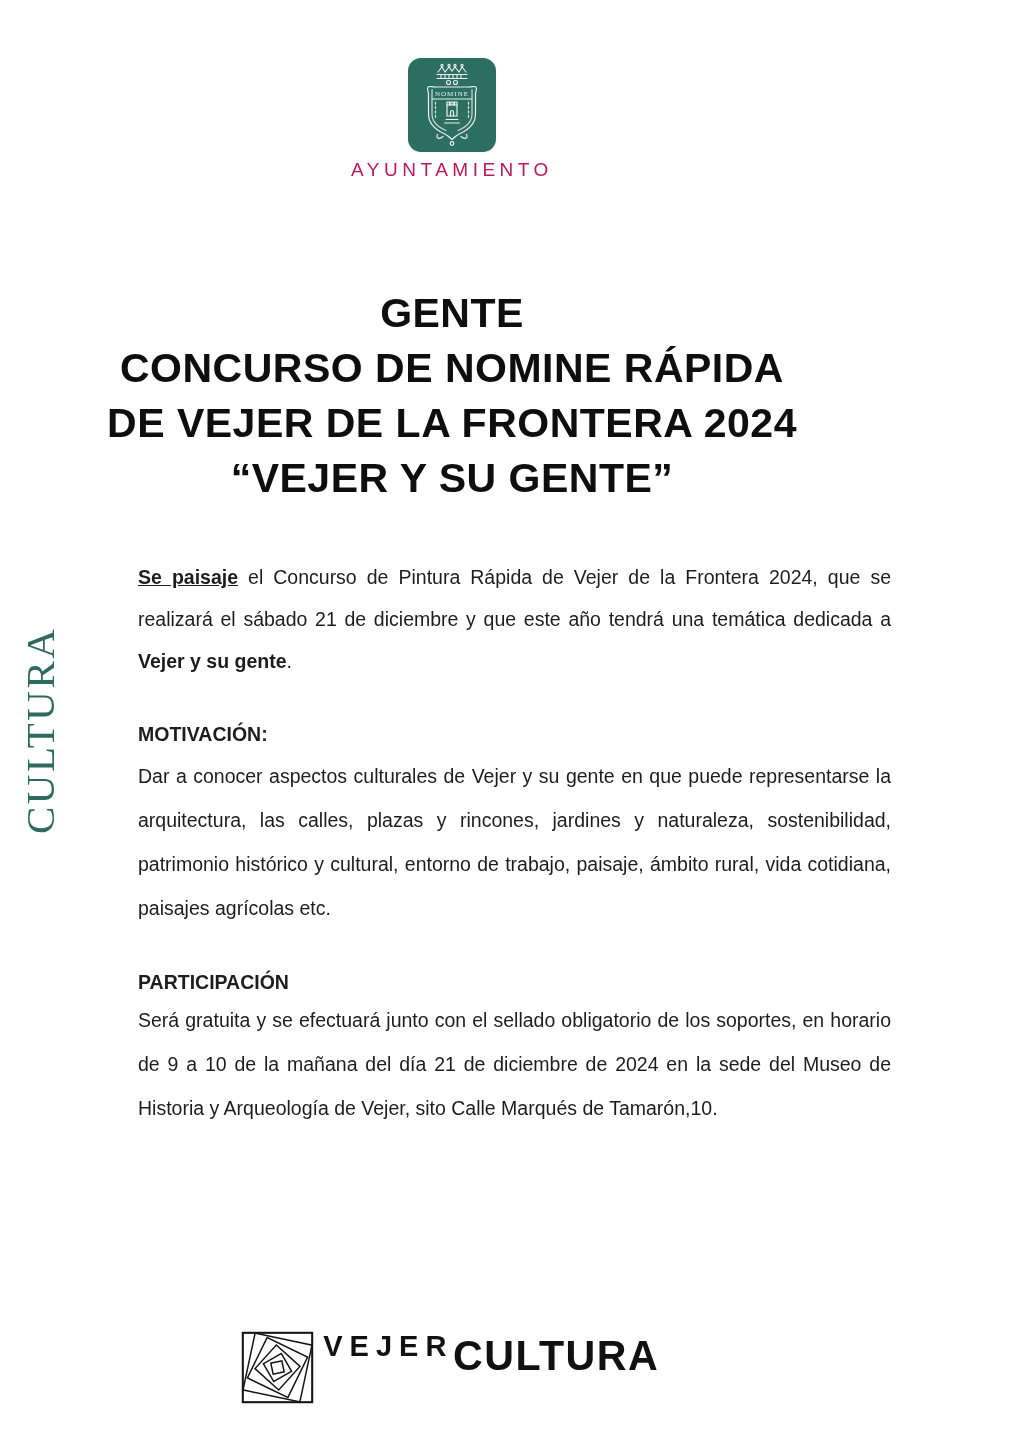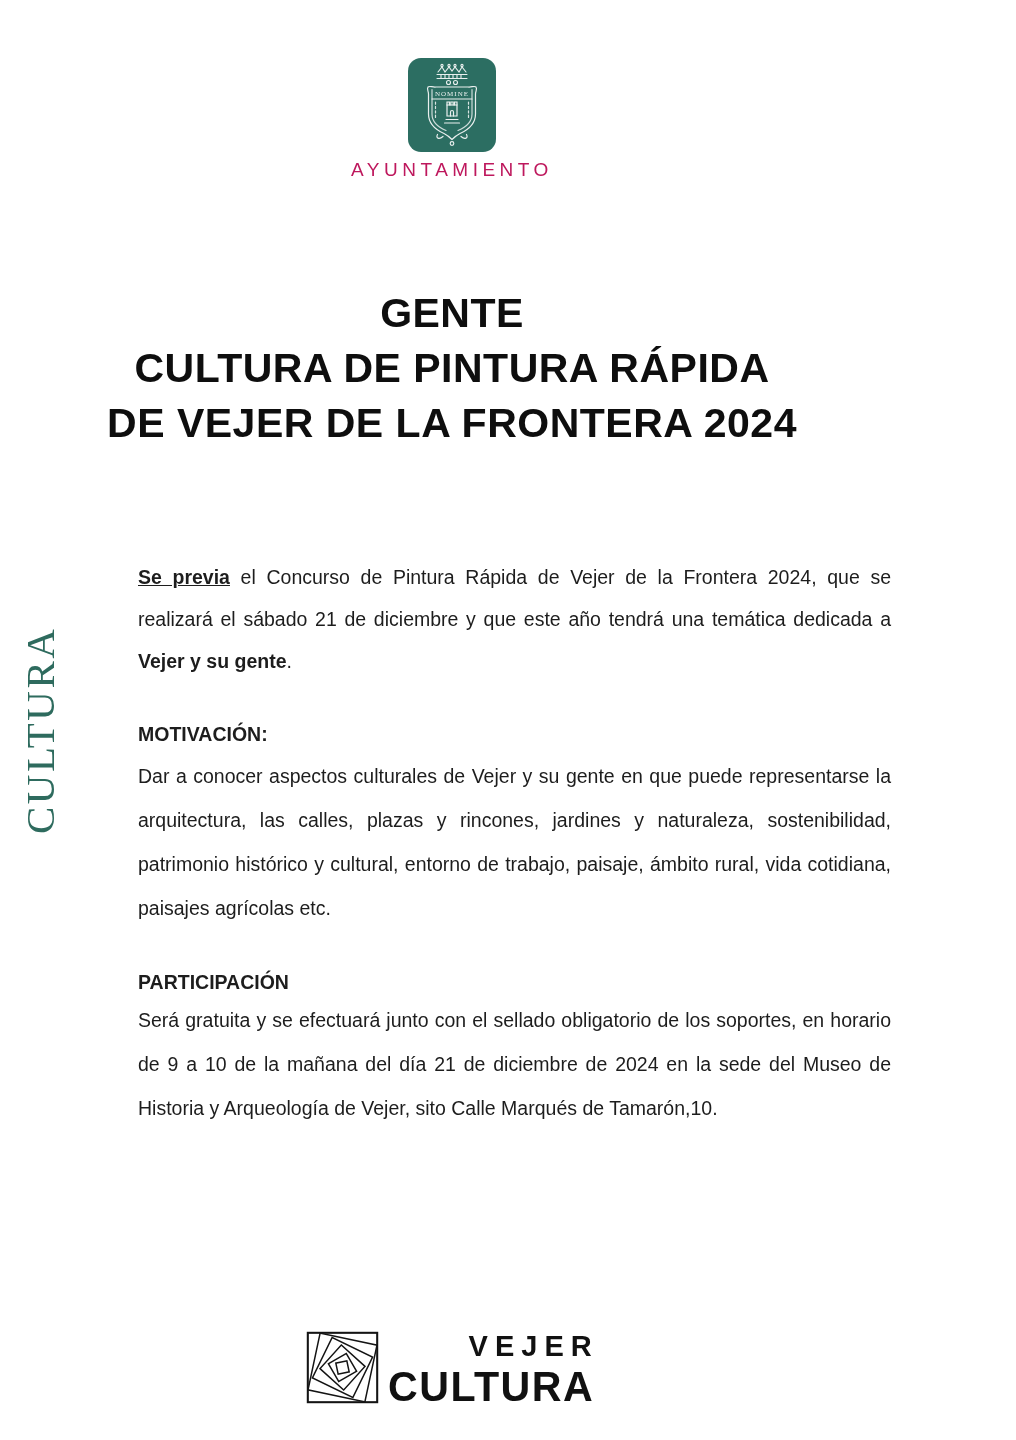--- a/index.html
+++ b/index.html
@@ -45,21 +45,21 @@
   .h-ins { margin-top:46px !important; }
   .b { font-weight:bold; }
   .u { text-decoration:underline; }
 
   
   .footer {
     position:absolute; top:1330px; left:0; width:100%;
     display:flex; justify-content:center; align-items:flex-start; gap:8px;
   }
   .mark { width:75px; height:75px; flex:0 0 auto; }
-  .footer-text { display:flex; flex-direction:column; align-items:flex-end; }
+  .footer-text { display:flex; flex-direction:row; align-items:flex-start; }
   .f-vejer   { font-weight:bold; font-size:29px; line-height:1; letter-spacing:7px; color:#111; margin-top:2px; }
   .f-cultura { font-weight:bold; font-size:42px; line-height:1; letter-spacing:1.5px; color:#111; margin-top:5px; transform:scaleX(0.98); transform-origin:left; }
 </style>
 </head>
 <body>
 
 <div class="page">
 
   <div class="header">
     <svg class="crest" viewBox="0 0 88 94" xmlns="http://www.w3.org/2000/svg">
@@ -98,26 +98,27 @@
       <text x="44" y="38" text-anchor="middle" font-family="Liberation Serif, serif" font-size="7" letter-spacing="1" fill="#e9efee">NOMINE</text>
     </svg>
 
     <div class="subtitle">AYUNTAMIENTO</div>
   </div>
 
   <div class="side-label">CULTURA</div>
 
   <div class="title">
     <div>GENTE</div>
-    <div>CULTURA DE PINTURA RÁPIDA</div>
+    <div>CONCURSO DE NOMINE RÁPIDA</div>
     <div>DE VEJER DE LA FRONTERA 2024</div>
+    <div>“VEJER Y SU GENTE”</div>
   </div>
 
   <div class="content">
-    <p class="para intro"><span class="b u">Se previa</span><span> el Concurso de Pintura Rápida de Vejer de la Frontera 2024, que se realizará el sábado 21 de diciembre y que este año tendrá una temática dedicada a </span><span class="b">Vejer y su gente</span><span>.</span></p>
+    <p class="para intro"><span class="b u">Se paisaje</span><span> el Concurso de Pintura Rápida de Vejer de la Frontera 2024, que se realizará el sábado 21 de diciembre y que este año tendrá una temática dedicada a </span><span class="b">Vejer y su gente</span><span>.</span></p>
 
     <p class="heading h-mot">MOTIVACIÓN:</p>
     <p class="para tight">Dar a conocer aspectos culturales de Vejer y su gente en que puede representarse la arquitectura, las calles, plazas y rincones, jardines y naturaleza, sostenibilidad, patrimonio histórico y cultural, entorno de trabajo, paisaje, ámbito rural, vida cotidiana, paisajes agrícolas etc.</p>
 
     <p class="heading h-par">PARTICIPACIÓN</p>
 
     <p class="para wide">Será gratuita y se efectuará junto con el sellado obligatorio de los soportes, en horario de 9 a 10 de la mañana del día 21 de diciembre de 2024 en la sede del Museo de Historia y Arqueología de Vejer, sito Calle Marqués de Tamarón,10.</p>
   </div>
 
   <div class="footer">

